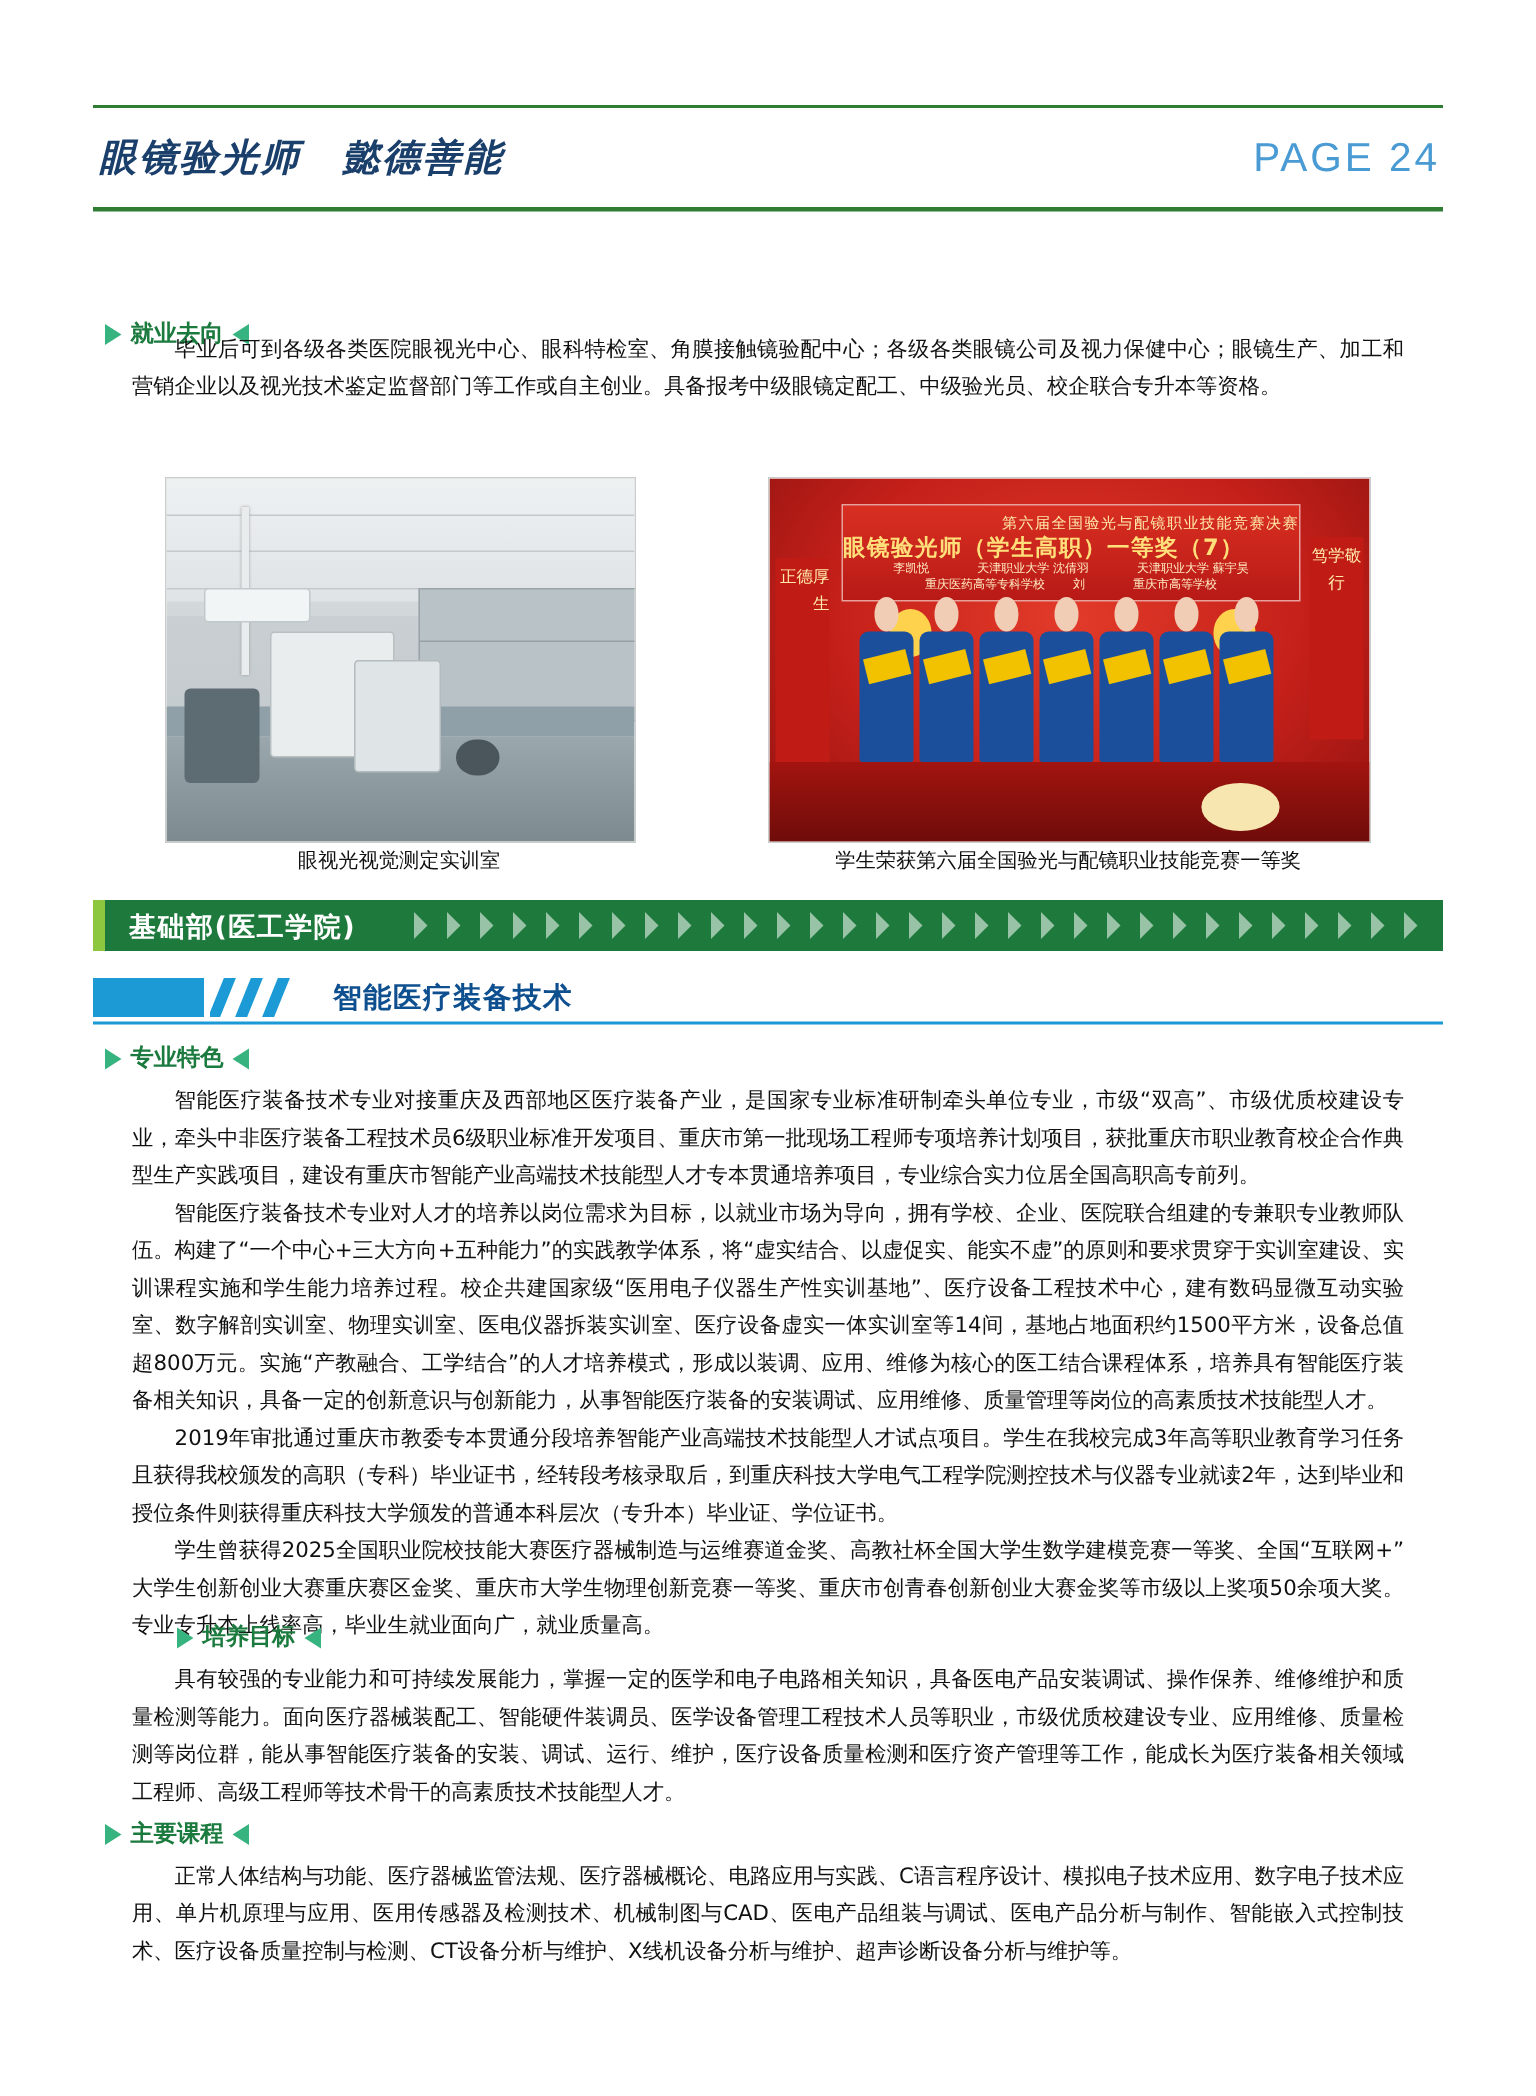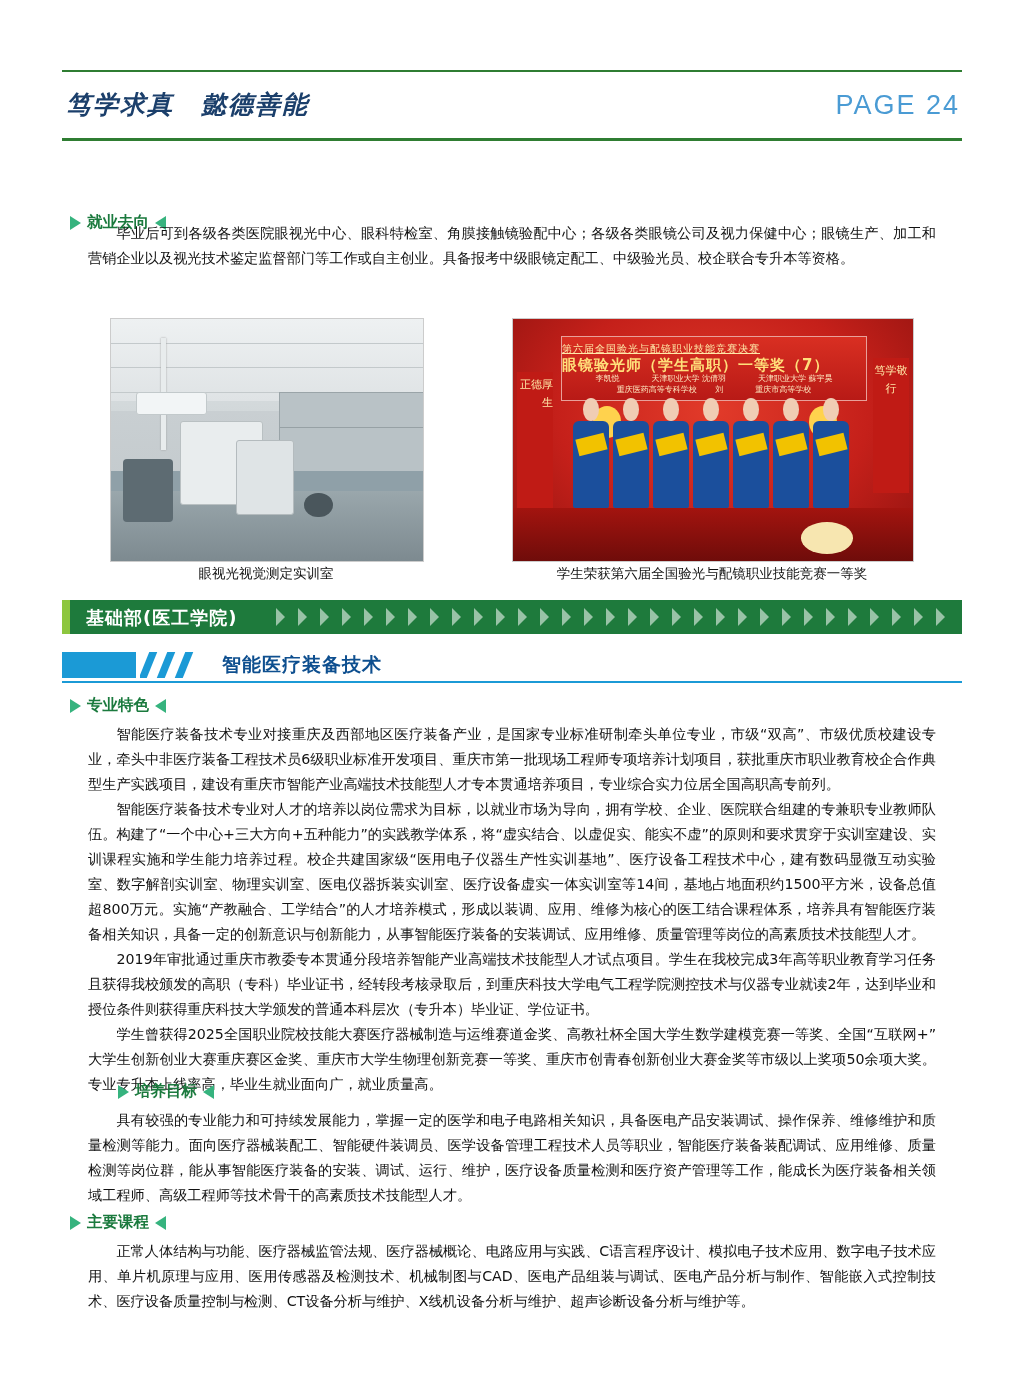--- a/index.html
+++ b/index.html
@@ -87,21 +87,21 @@
   
   .award{
     position:absolute;inset:0;
     background:radial-gradient(ellipse at 50% 38%, #e23b2a 0%, #c5201a 55%, #8e120f 100%);
   }
   .award .banner{
     position:absolute;left:12%;top:7%;width:76%;height:26%;
     background:linear-gradient(#d92f22,#b81a16);
     border:1px solid #e8a09a;
   }
-  .award .btxt1{position:absolute;left:0;right:0;top:8%;text-align:left;color:#ffe9a8;font-size:10px;letter-spacing:1px;text-decoration:underline;}
+  .award .btxt1{position:absolute;left:0;right:0;top:8%;text-align:right;color:#ffe9a8;font-size:10px;letter-spacing:1px;}
   .award .btxt2{position:absolute;left:0;right:0;top:30%;text-align:left;color:#ffdf7a;font-size:15px;font-weight:700;letter-spacing:1px;}
   .award .btxt3{position:absolute;left:8%;right:8%;top:58%;text-align:center;color:#ffe9c0;font-size:8px;line-height:11px;}
   .award .stage{position:absolute;left:0;bottom:0;width:100%;height:22%;background:linear-gradient(#a3140f,#6f0c0a);}
   .award .person{position:absolute;bottom:22%;width:9%;height:36%;background:#1b4f9c;border-radius:6px 6px 2px 2px;}
   .award .person:after{content:"";position:absolute;left:28%;top:-26%;width:44%;height:26%;background:#f0cdb4;border-radius:50%;}
   .award .sash{position:absolute;left:10%;top:18%;width:80%;height:20%;background:#f2c200;transform:rotate(-14deg);}
   .award .lantern{position:absolute;width:7%;height:13%;background:#ffd24d;border-radius:50%;}
   .award .logo{position:absolute;left:72%;bottom:3%;width:13%;height:13%;border-radius:50%;background:#f7e6b0;}
   .award .side-l{position:absolute;left:1%;top:22%;width:9%;height:56%;background:#c01b15;color:#ffe9a8;font-size:11px;text-align:right;line-height:18px;padding-top:4px;box-sizing:border-box;}
   .award .side-r{position:absolute;right:1%;top:16%;width:9%;height:56%;background:#c01b15;color:#ffe9a8;font-size:11px;text-align:center;line-height:18px;padding-top:4px;box-sizing:border-box;}
@@ -144,21 +144,21 @@
     position:absolute;left:0;top:33px;width:900px;height:2px;background:#1b9ad6;
   }
 </style>
 </head>
 <body>
 
 <div class="page">
 
   <div class="header">
     <div class="header-rule-top"></div>
-    <div class="motto">笃学求真　懿德善能</div>
+    <div class="motto">眼镜验光师　懿德善能</div>
     <div class="page-num">PAGE 24</div>
     <div class="header-rule-bottom"></div>
   </div>
 
   <div class="subhead" style="left:70px;top:212px;">
     <span class="tri-l"></span>
     <span class="txt">就业去向</span>
     <span class="tri-r"></span>
   </div>
 
@@ -293,21 +293,21 @@
   <div class="para" style="left:88px;top:1022px;width:848px;">
     <p>学生曾获得2025全国职业院校技能大赛医疗器械制造与运维赛道金奖、高教社杯全国大学生数学建模竞赛一等奖、全国“互联网+”　大学生创新创业大赛重庆赛区金奖、重庆市大学生物理创新竞赛一等奖、重庆市创青春创新创业大赛金奖等市级以上奖项50余项大奖。专业专升本上线率高，毕业生就业面向广，就业质量高。</p>
   </div>
 
   <div class="subhead" style="left:70px;top:1081px;margin-left:48px;">
     <span class="tri-l"></span>
     <span class="txt">培养目标</span>
     <span class="tri-r"></span>
   </div>
   <div class="para" style="left:88px;top:1108px;width:848px;">
-    <p>具有较强的专业能力和可持续发展能力，掌握一定的医学和电子电路相关知识，具备医电产品安装调试、操作保养、维修维护和质量检测等能力。面向医疗器械装配工、智能硬件装调员、医学设备管理工程技术人员等职业，智能医疗装备装配调试、应用维修、质量检测等岗位群，能从事智能医疗装备的安装、调试、运行、维护，医疗设备质量检测和医疗资产管理等工作，能成长为医疗装备相关领域工程师、高级工程师等技术骨干的高素质技术技能型人才。</p>
+    <p>具有较强的专业能力和可持续发展能力，掌握一定的医学和电子电路相关知识，具备医电产品安装调试、操作保养、维修维护和质量检测等能力。面向医疗器械装配工、智能硬件装调员、医学设备管理工程技术人员等职业，市级优质校建设专业、应用维修、质量检测等岗位群，能从事智能医疗装备的安装、调试、运行、维护，医疗设备质量检测和医疗资产管理等工作，能成长为医疗装备相关领域工程师、高级工程师等技术骨干的高素质技术技能型人才。</p>
   </div>
 
   <div class="subhead" style="left:70px;top:1212px;">
     <span class="tri-l"></span>
     <span class="txt">主要课程</span>
     <span class="tri-r"></span>
   </div>
   <div class="para" style="left:88px;top:1239px;width:848px;">
     <p>正常人体结构与功能、医疗器械监管法规、医疗器械概论、电路应用与实践、C语言程序设计、模拟电子技术应用、数字电子技术应用、单片机原理与应用、医用传感器及检测技术、机械制图与CAD、医电产品组装与调试、医电产品分析与制作、智能嵌入式控制技术、医疗设备质量控制与检测、CT设备分析与维护、X线机设备分析与维护、超声诊断设备分析与维护等。</p>
   </div>

